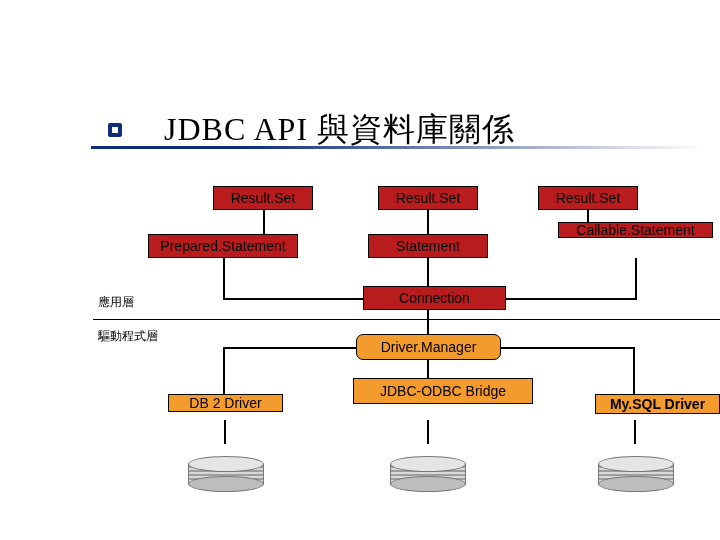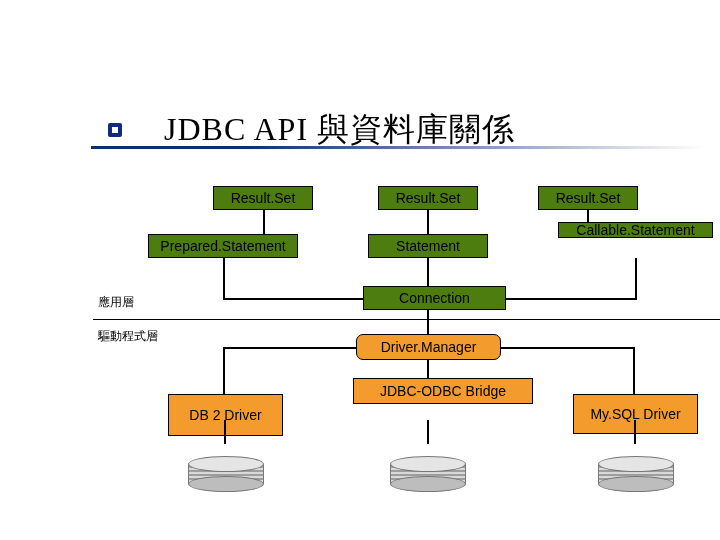--- a/index.html
+++ b/index.html
@@ -50,21 +50,21 @@
   .box {
     position: absolute;
     border: 1.5px solid #000;
     font-size: 14px;
     display: flex;
     align-items: center;
     justify-content: center;
     text-align: center;
     white-space: nowrap;
   }
-  .teal { background: #4d7c0f; }
+  .teal { background: #b91c1c; }
   .orange { background: #f39c2d; }
   .label {
     position: absolute;
     font-size: 12px;
     font-family: "PMingLiU", serif;
     color: #000;
   }
   .hr-divider {
     position: absolute;
     height: 1px;
@@ -159,23 +159,23 @@
   <div class="box orange" style="left:268px; top:158px; width:145px; height:26px;border-radius:7px;">Driver.Manager</div>
 
   <div class="line" style="left:135px; top:171px; width:133px; height:2px;"></div>
   <div class="line" style="left:135px; top:171px; width:2px; height:47px;"></div>
 
   <div class="line" style="left:339px; top:184px; width:2px; height:34px;"></div>
 
   <div class="line" style="left:413px; top:171px; width:134px; height:2px;"></div>
   <div class="line" style="left:545px; top:171px; width:2px; height:47px;"></div>
 
-  <div class="box orange" style="left:80px; top:218px; width:115px; height:42px;">DB 2 Driver</div>
+  <div class="box orange" style="left:80px; top:218px; width:115px; height:18px;">DB 2 Driver</div>
   <div class="box orange" style="left:265px; top:202px; width:180px; height:26px;">JDBC-ODBC Bridge</div>
-  <div class="box orange" style="left:485px; top:218px; width:125px; height:40px;">My.SQL Driver</div>
+  <div class="box orange" style="left:507px; top:218px; width:125px; height:20px;font-weight:bold;">My.SQL Driver</div>
 
   <div class="line" style="left:136px; top:244px; width:2px; height:24px;"></div>
   <div class="line" style="left:339px; top:244px; width:2px; height:24px;"></div>
   <div class="line" style="left:546px; top:244px; width:2px; height:24px;"></div>
 
   <div class="cylinder" style="left:88px; top:268px;">
     <div class="body"></div>
       <div class="bottom"></div>
       <div class="top"></div>
   </div>

